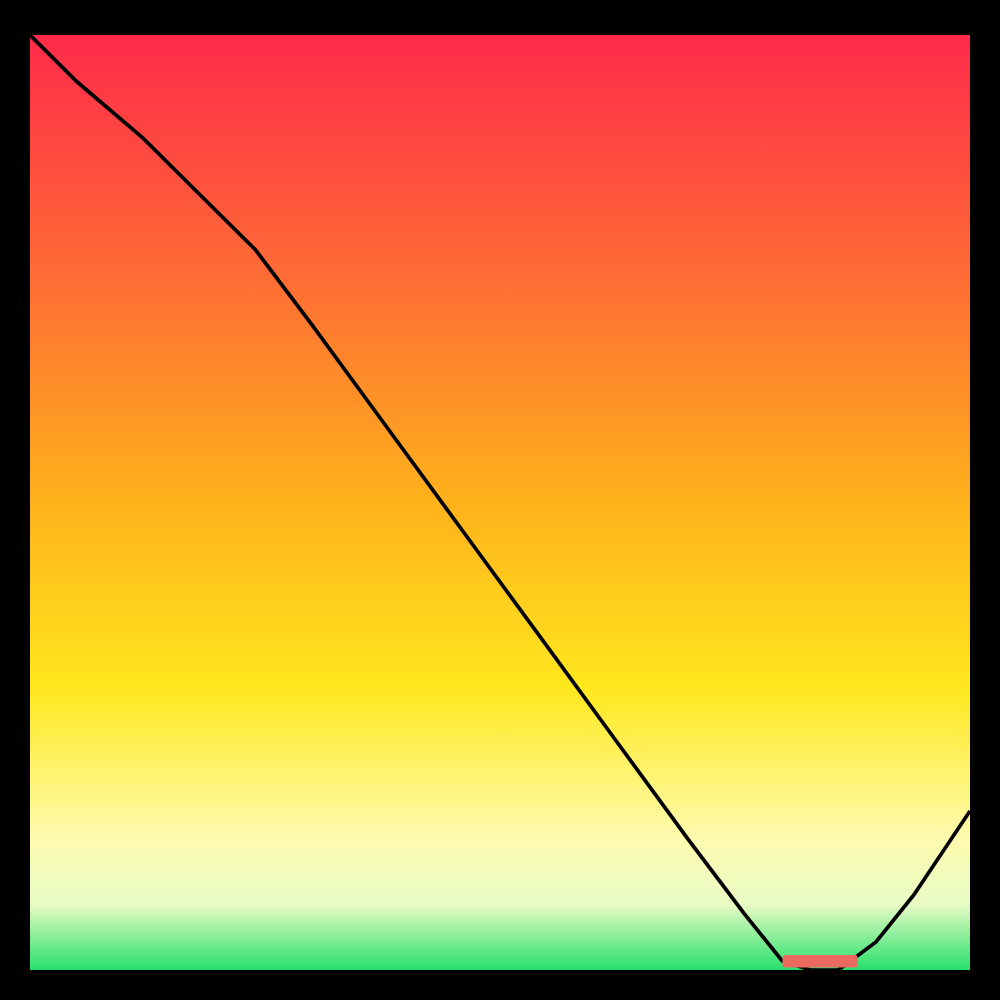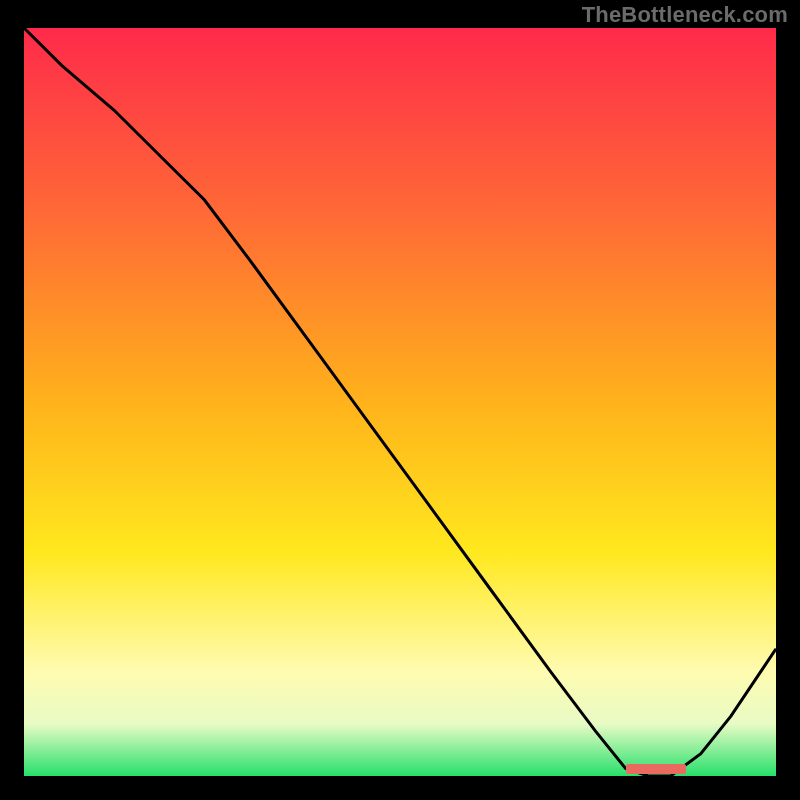--- a/index.html
+++ b/index.html
@@ -35,21 +35,20 @@
     height: 10px;
     background: #ea6a60;
     border-radius: 2px;
   }
 </style>
 </head>
 <body>
 
 <div class="stage">
 
-  <div class="attribution">TheBottleneck.com</div>
 
   <div class="plot-frame">
 
     <svg width="752" height="748" viewBox="0 0 752 748" preserveAspectRatio="none" style="position:absolute;left:0;top:0;">
       <defs>
         <linearGradient id="g" x1="0" y1="0" x2="0" y2="1">
           <stop offset="0%" stop-color="#fe2a4a"></stop>
           <stop offset="25%" stop-color="#ff6a36"></stop>
           <stop offset="50%" stop-color="#ffb21b"></stop>
           <stop offset="70%" stop-color="#ffe81e"></stop>

